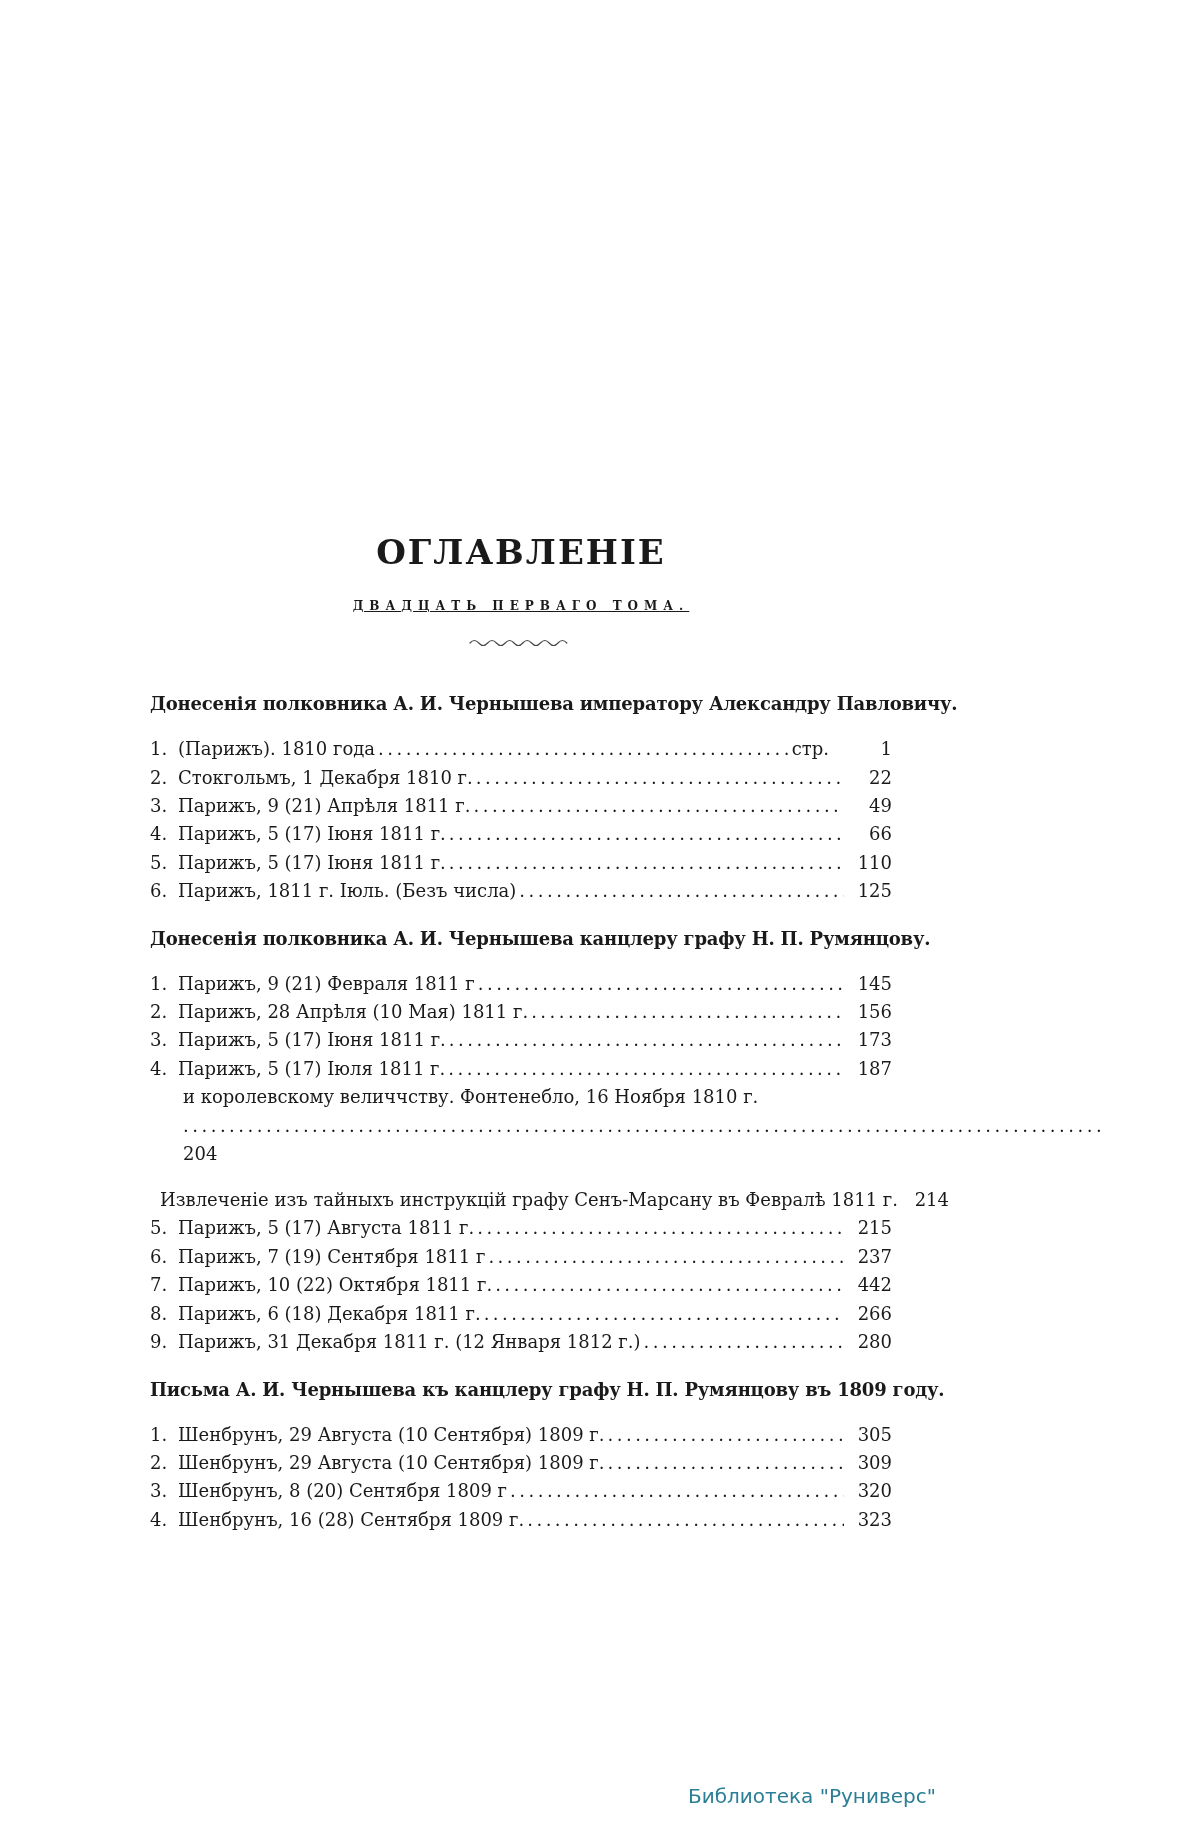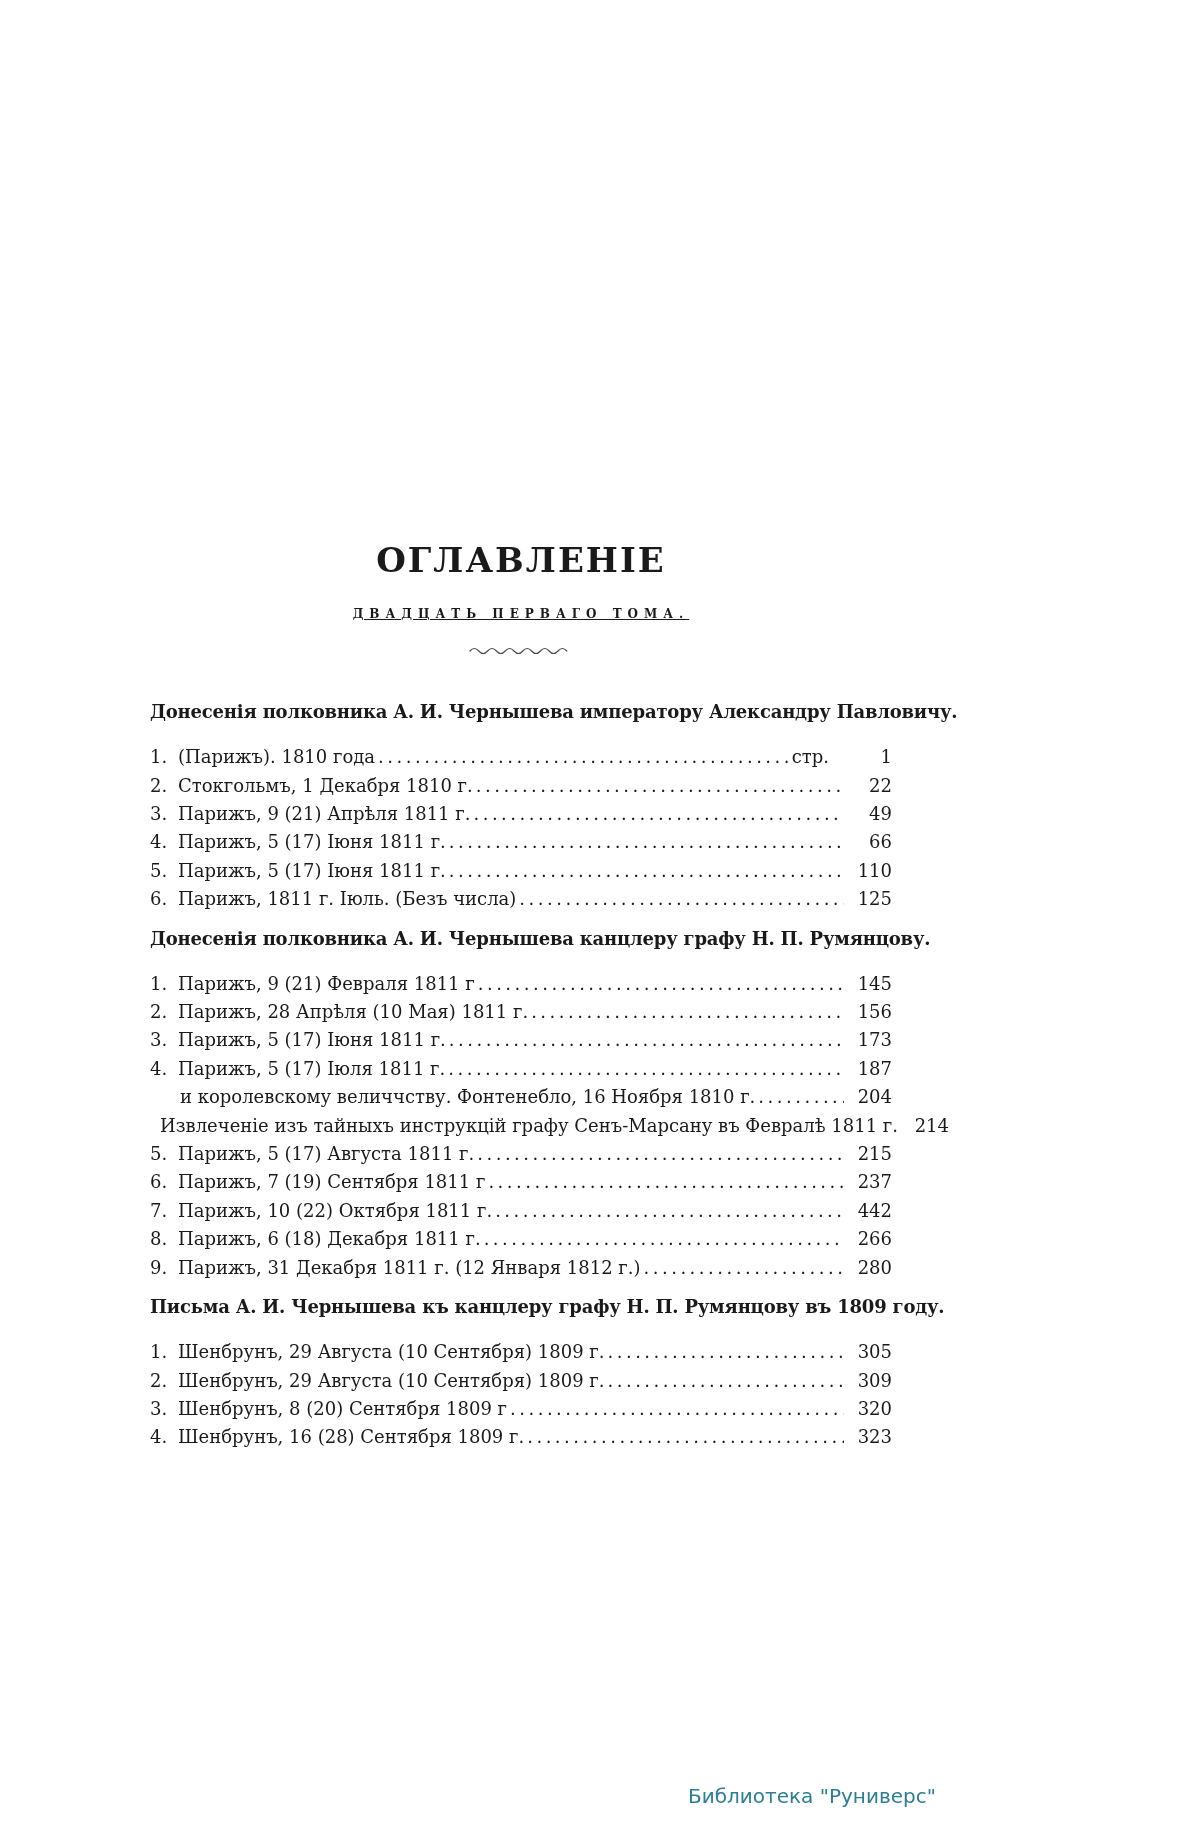--- a/index.html
+++ b/index.html
@@ -10,21 +10,21 @@
   }
   .page {
     position: relative;
     width: 1200px; height: 1834px;
     background: #ffffff;
     color: #1a1a1a;
     overflow: hidden;
   }
   .column {
     position: absolute;
-    left: 150px; top: 16px;
+    left: 150px; top: 8px;
     width: 742px;
     padding-top: 524px;
     box-sizing: content-box;
   }
   .title {
     margin: 0;
     text-align: center;
     font-size: 34px;
     line-height: 1.2;
     font-weight: 700;
@@ -41,21 +41,21 @@
     white-space: nowrap;
     text-decoration: underline;
   }
   .squiggle {
     margin-top: 24px;
     margin-bottom: 42px;
     text-align: center;
     line-height: 0;
   }
   .section-heading {
-    margin: 12px 0 18px;
+    margin: 20px 0 18px;
     text-align: center;
     font-size: 18px;
     line-height: 26px;
     font-weight: 700;
     letter-spacing: -0.2px;
     white-space: nowrap;
   }
   .toc-row {
     display: flex;
     align-items: baseline;
@@ -170,21 +170,21 @@
             <span class="entry-text">Парижъ, 5 (17) Іюня 1811 г.</span>
             <span class="leader dots"></span>
             <span class="pg">173</span>
           </div>
           <div class="toc-row">
             <span class="num">4.</span>
             <span class="entry-text">Парижъ, 5 (17) Іюля 1811 г.</span>
             <span class="leader dots"></span>
             <span class="pg">187</span>
           </div>
-          <div class="toc-row" style="padding-left: 30px;">
+          <div class="toc-row" style="padding-left: 30px; flex-direction: column;">
             <span class="entry-text">и королевскому величчству. Фонтенебло, 16 Ноября 1810 г.</span>
             <span class="leader dots"></span>
             <span class="pg">204</span>
           </div>
           <div class="toc-row" style="padding-left: 10px;">
             <span class="entry-text">Извлеченіе изъ тайныхъ инструкцій графу Сенъ-Марсану въ Февралѣ 1811 г.</span>
             <span class="leader"></span>
             <span class="pg">214</span>
           </div>
           <div class="toc-row">

